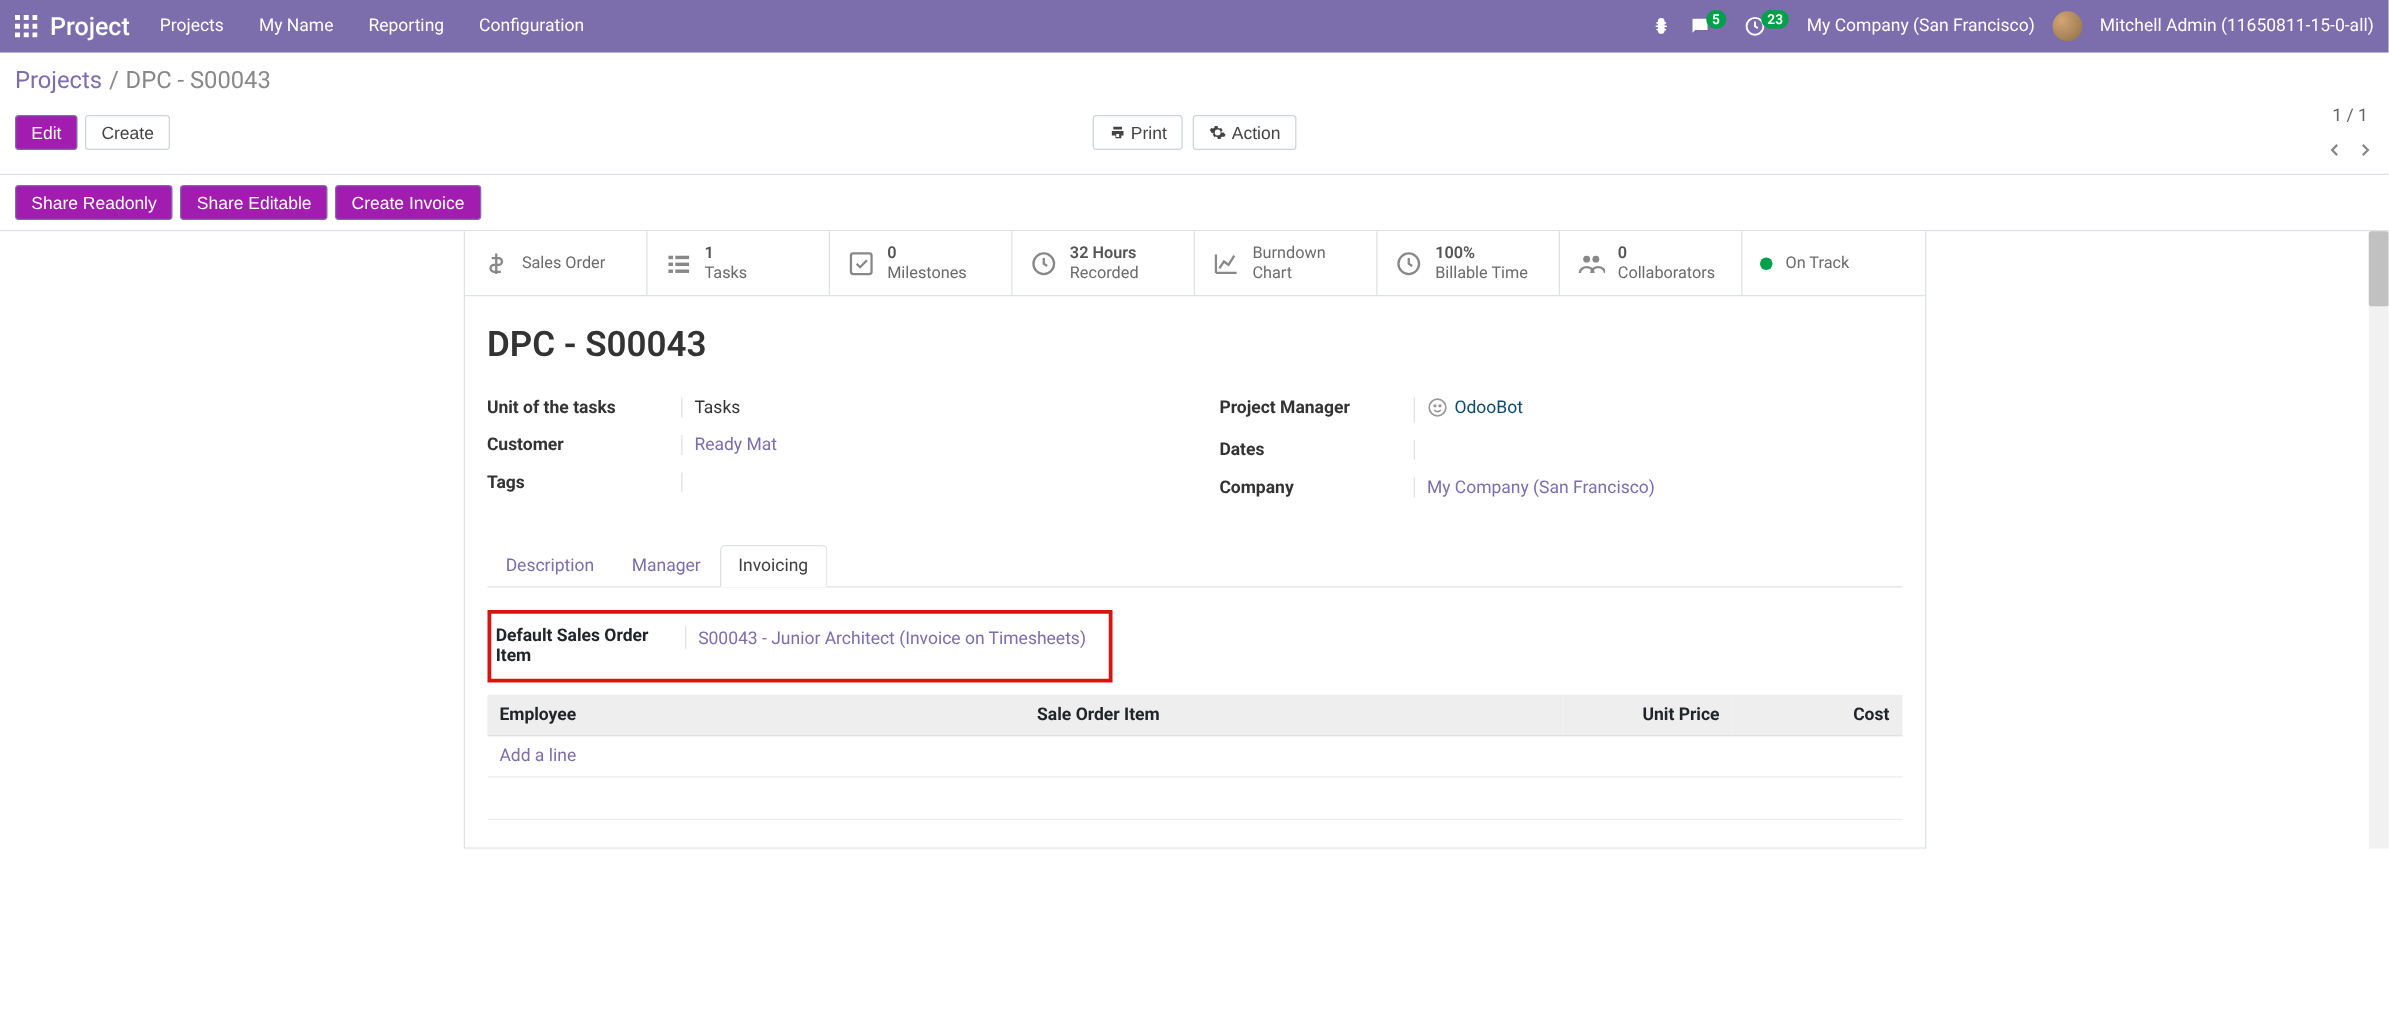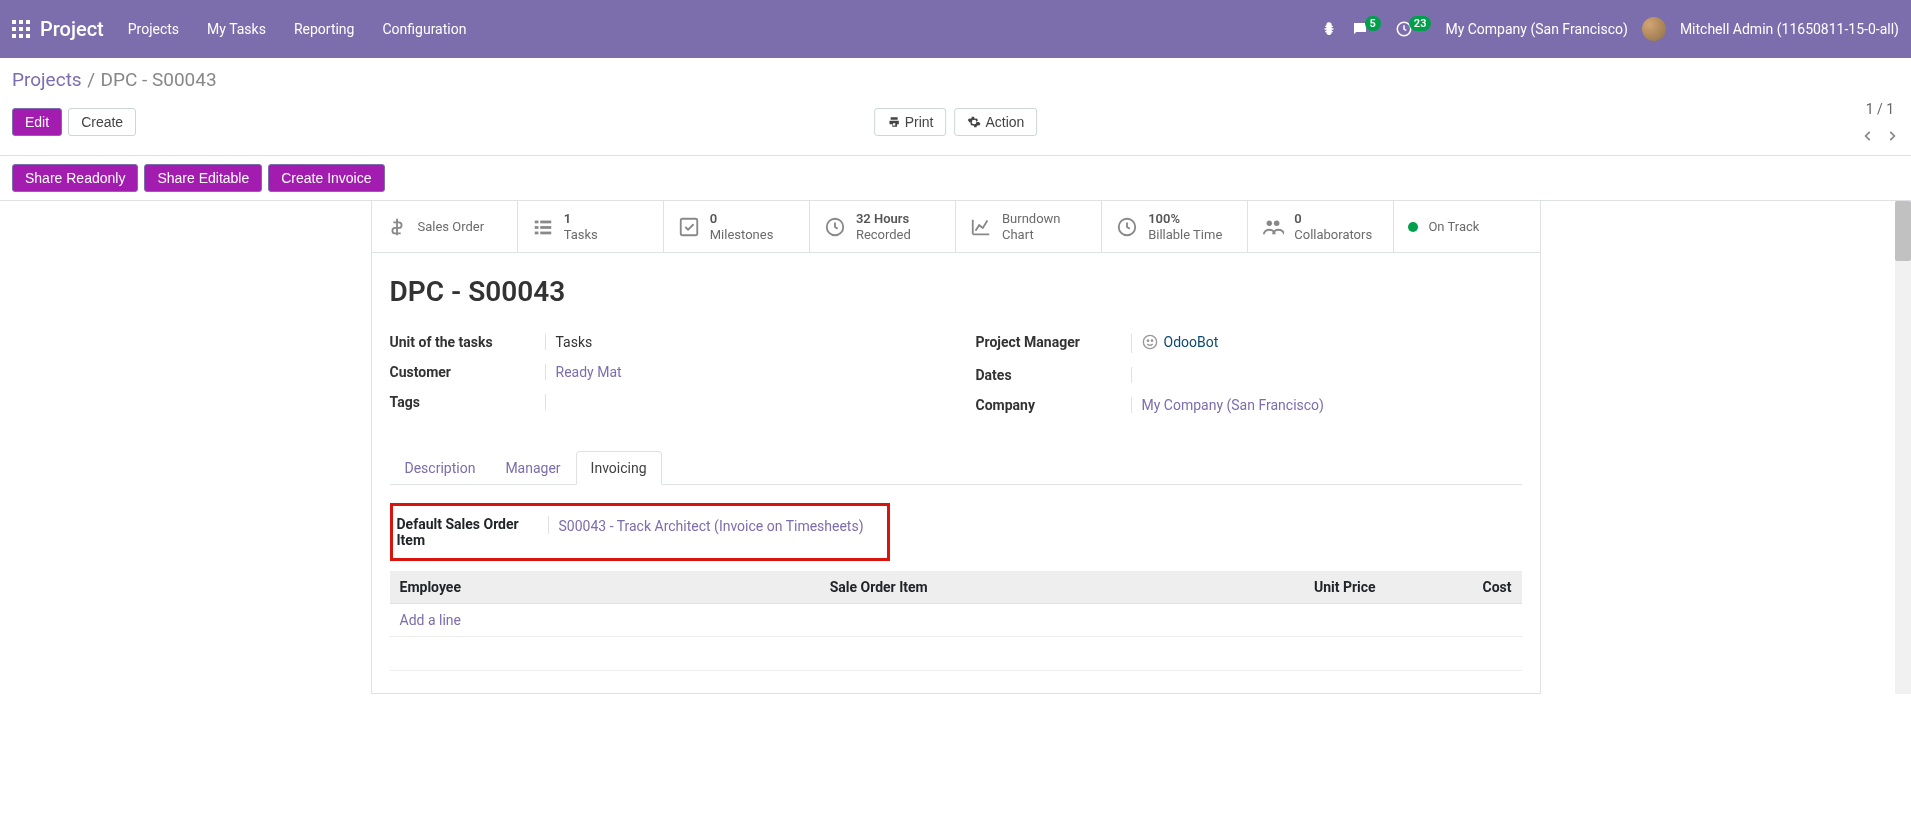--- a/index.html
+++ b/index.html
@@ -1,19 +1,19 @@
 <!DOCTYPE html>
 <html><head>
 <meta charset="utf-8">
 <style>
 * { box-sizing: border-box; margin: 0; padding: 0; }
 body { font-family: -apple-system, BlinkMacSystemFont, "Segoe UI", Roboto, Arial, sans-serif; font-size: 14px; color: #212529; background: #fff; }
 
 
-.topnav { background: #7c6dad; color: #fff; display: flex; align-items: center; height: 58px; padding: 0 12px; }
+.topnav { background: #7c6dad; color: #fff; display: flex; align-items: center; height: 42px; padding: 0 12px; }
 .topnav .apps-icon { width: 18px; height: 18px; margin-right: 10px; display: inline-flex; }
 .topnav .brand { font-size: 20px; font-weight: 500; margin-right: 24px; }
 .topnav .nav-links { display: flex; gap: 28px; }
 .topnav .nav-links a { color: #fff; text-decoration: none; font-size: 14px; }
 .topnav .spacer { flex: 1; }
 .topnav .right { display: flex; align-items: center; gap: 14px; }
 .topnav .icon-btn { color: #fff; position: relative; display: inline-flex; align-items: center; cursor: pointer; }
 .topnav .badge { background: #00a04a; color: #fff; font-size: 11px; border-radius: 8px; padding: 1px 5px; margin-left: -4px; position: relative; top: -6px; font-weight: 600; }
 .topnav .company-name { color: #fff; font-size: 14px; }
 .topnav .avatar { width: 24px; height: 24px; border-radius: 50%; background: radial-gradient(circle at 30% 30%, #d4a574, #8b6f47); display: inline-block; }
@@ -102,21 +102,21 @@
         <rect x="7" y="7" width="4" height="4"></rect>
         <rect x="14" y="7" width="4" height="4"></rect>
         <rect x="0" y="14" width="4" height="4"></rect>
         <rect x="7" y="14" width="4" height="4"></rect>
         <rect x="14" y="14" width="4" height="4"></rect>
       </svg>
   </span>
   <span class="brand">Project</span>
   <div class="nav-links">
     <a>Projects</a>
-    <a>My Tasks</a>
+    <a>My Name</a>
     <a>Reporting</a>
     <a>Configuration</a>
   </div>
   <div class="spacer"></div>
   <div class="right">
     <span class="icon-btn">
       <svg width="16" height="16" viewBox="0 0 24 24" fill="#fff">
           <path d="M12 2a4 4 0 0 1 4 4v1h1a1 1 0 1 1 0 2h-1v2h2a1 1 0 1 1 0 2h-2v2h1a1 1 0 1 1 0 2h-1a4 4 0 0 1-8 0H7a1 1 0 1 1 0-2h1v-2H6a1 1 0 1 1 0-2h2V9H7a1 1 0 1 1 0-2h1V6a4 4 0 0 1 4-4z"></path>
         </svg>
     </span>
@@ -332,21 +332,21 @@
 
       <div class="tabs">
         <div class="tab">Description</div>
         <div class="tab">Manager</div>
         <div class="tab active">Invoicing</div>
       </div>
 
       <div class="invoicing-section">
         <div class="highlight-box">
           <div class="lbl">Default Sales Order Item</div>
-          <div class="val">S00043 - Track Architect (Invoice on Timesheets)</div>
+          <div class="val">S00043 - Junior Architect (Invoice on Timesheets)</div>
         </div>
 
         <table class="inv-table">
           <thead>
             <tr>
               <th style="width:38%">Employee</th>
               <th style="width:38%">Sale Order Item</th>
               <th class="right" style="width:12%">Unit Price</th>
               <th class="right" style="width:12%">Cost</th>
             </tr>

